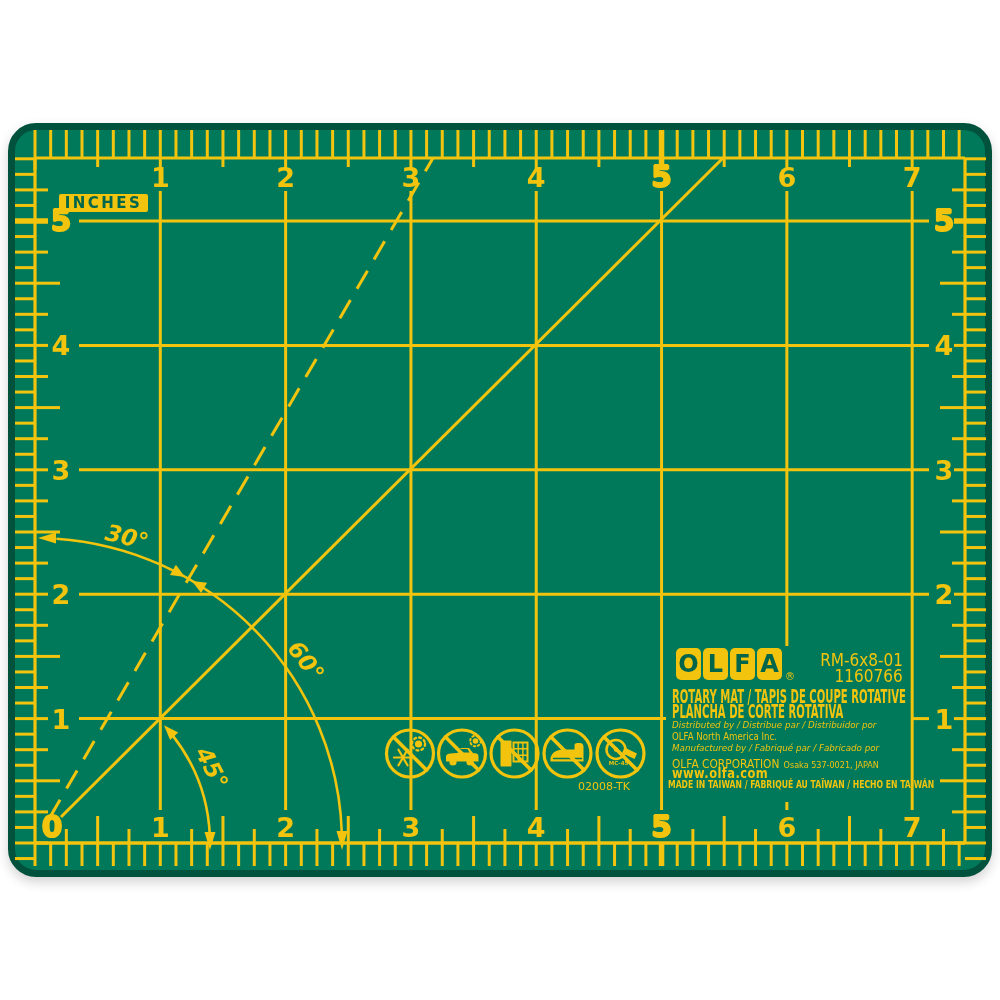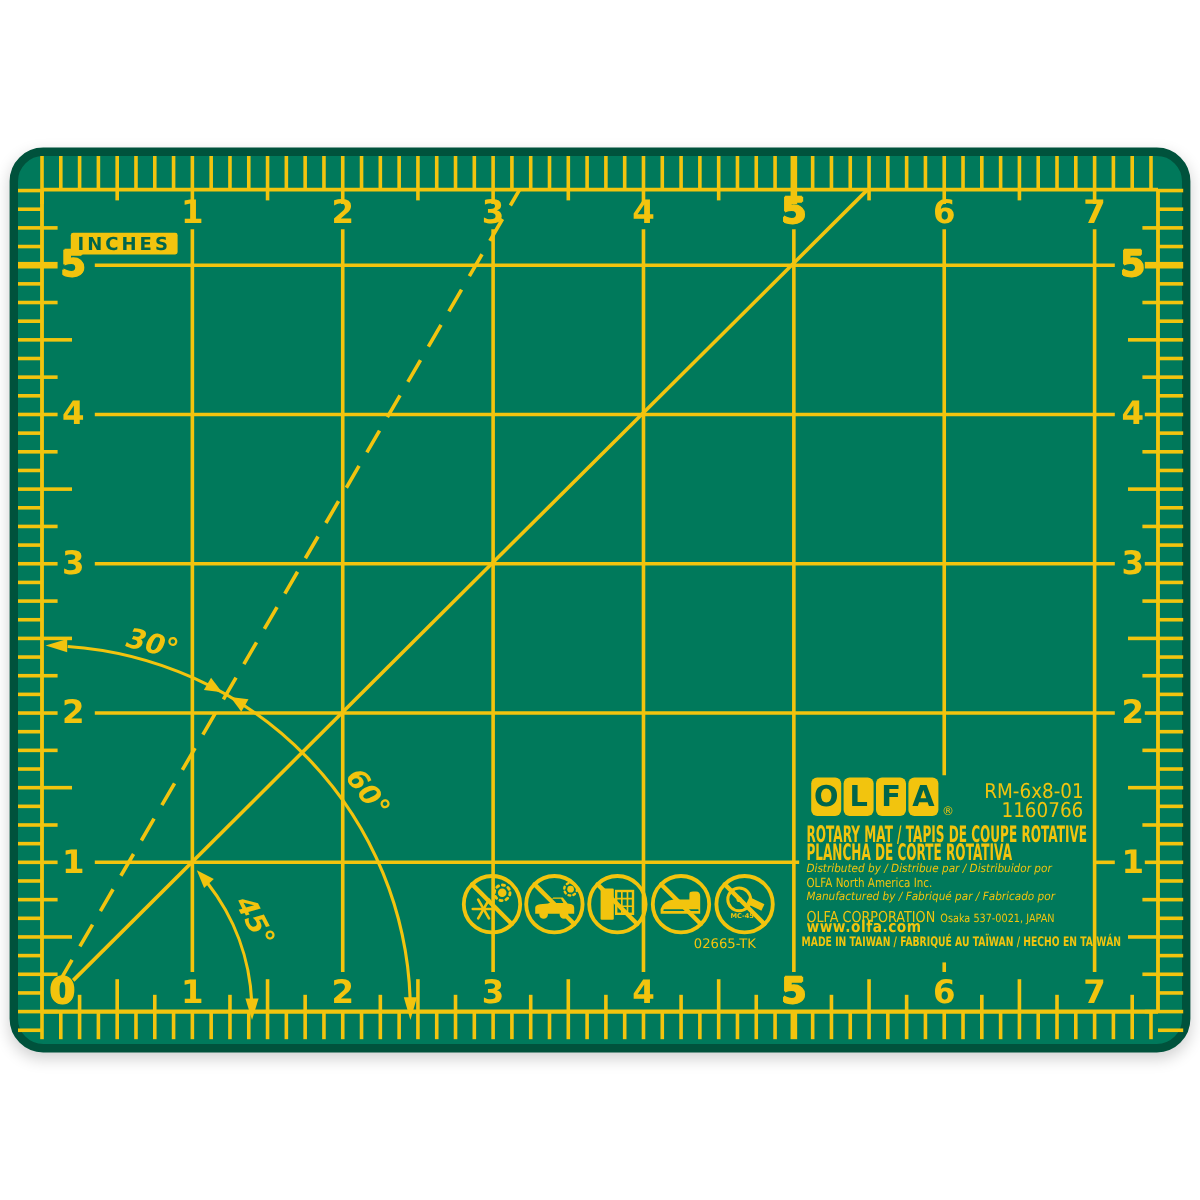--- a/index.html
+++ b/index.html
@@ -470,14 +470,14 @@
   <div class="btxt pname1">ROTARY MAT / TAPIS DE COUPE ROTATIVE</div>
   <div class="btxt pname2">PLANCHA DE CORTE ROTATIVA</div>
   <div class="btxt dist">Distributed by / Distribue par / Distribuidor por</div>
   <div class="btxt distname">OLFA North America Inc.</div>
   <div class="btxt manu">Manufactured by / Fabriqué par / Fabricado por</div>
   <div class="btxt manuname">
     <span class="big">OLFA CORPORATION</span><span class="small">Osaka 537-0021, JAPAN</span>
   </div>
   <div class="btxt web">www.olfa.com</div>
   <div class="btxt madein">MADE IN TAIWAN / FABRIQUÉ AU TAÏWAN / HECHO EN TAIWÁN</div>
-  <div class="btxt code">02665-TK</div>
+  <div class="btxt code">02008-TK</div>
 </div>
 
 </body></html>

